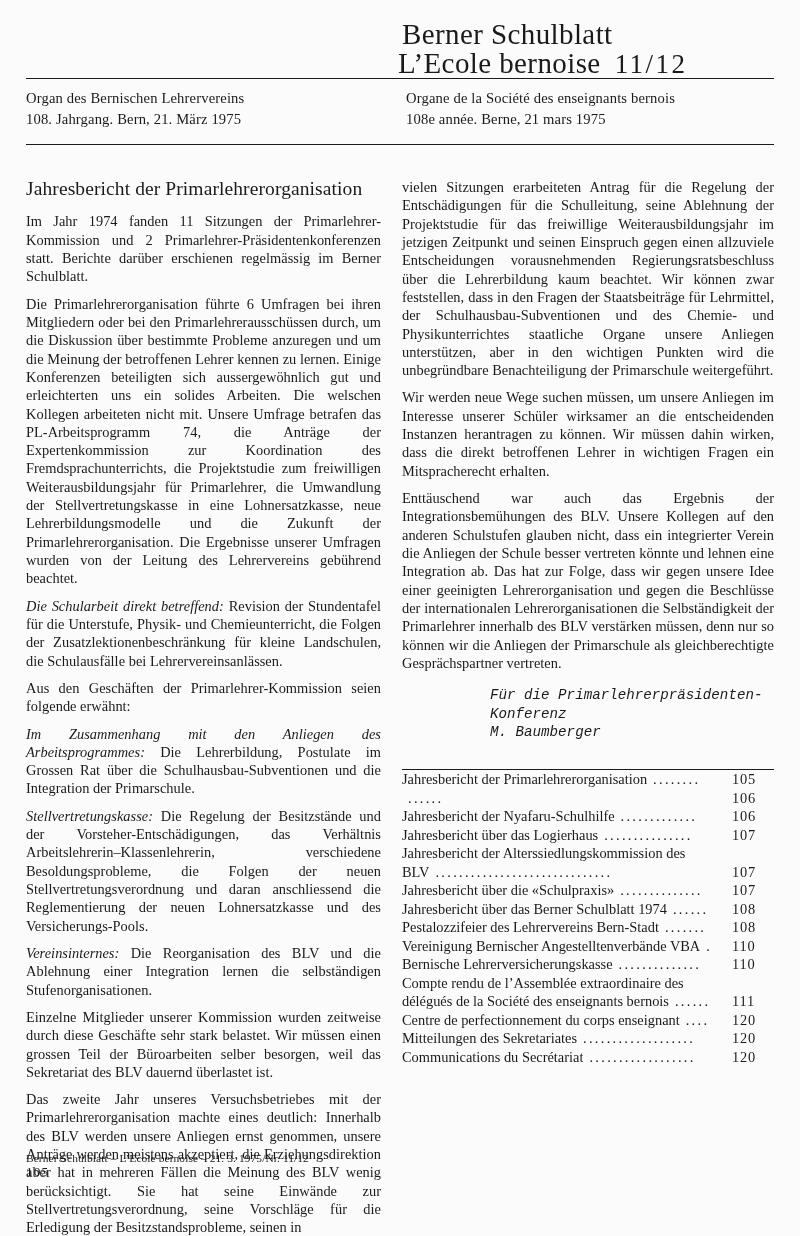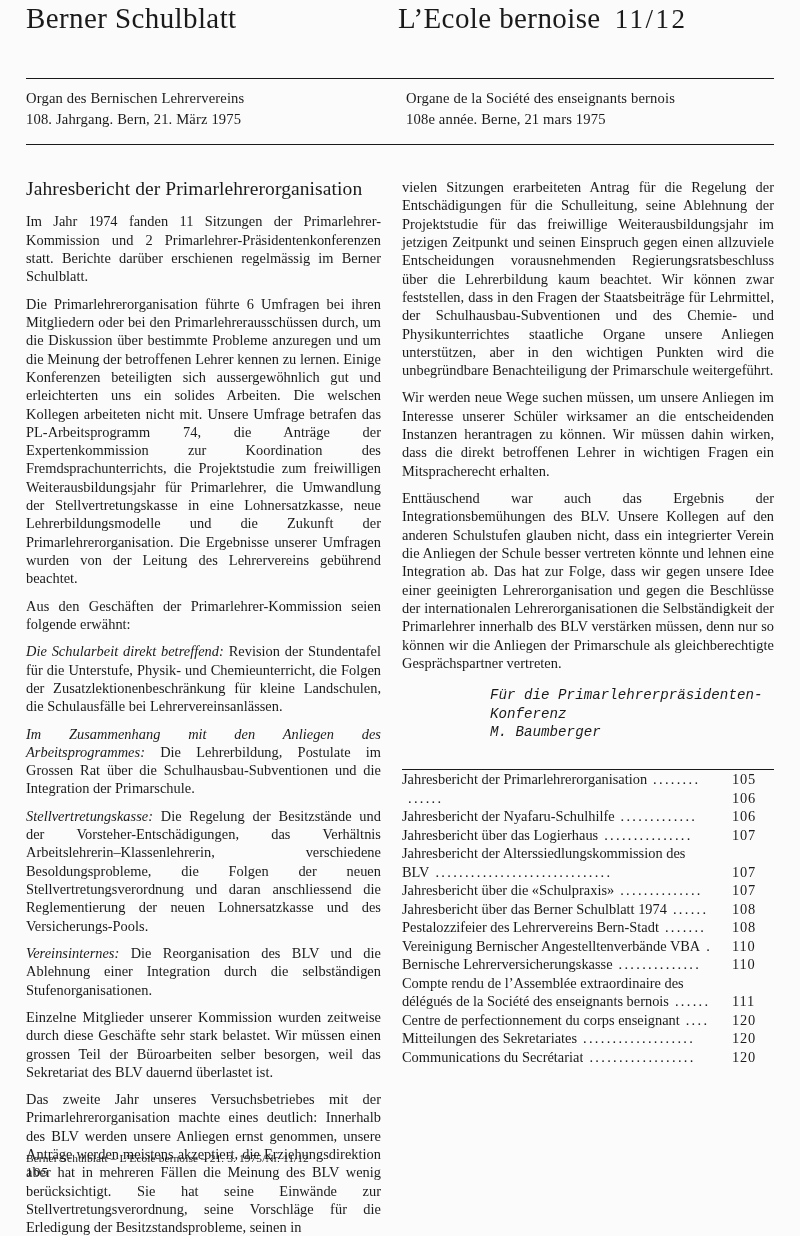--- a/index.html
+++ b/index.html
@@ -23,25 +23,25 @@
     height: 1236px;
     background: #fbfbfb;
     padding: 0;
     box-sizing: border-box;
   }
 
   
   .masthead {
     position: absolute;
     left: 26px;
-    top: 4px;
-    width: 748px;
-    display: flex;
-    flex-direction: row;
-    align-items: center;
+    top: 20px;
+    width: 748px;
+    display: flex;
+    flex-direction: column;
+    align-items: flex-end;
   }
   .masthead-left {
     width: 372px;
     font-size: 29px;
     letter-spacing: 0.4px;
     line-height: 1.0;
   }
   .masthead-right {
     width: 376px;
     font-size: 29px;
@@ -224,33 +224,33 @@
 
   <div class="rule rule-2"></div>
 
   <div class="columns">
 
     <div class="col left">
       <h1 class="article-title">Jahresbericht der Primarlehrerorganisation</h1>
 
       <p class="body">Im Jahr 1974 fanden 11 Sitzungen der Primarlehrer-Kommission und 2 Primarlehrer-Präsidentenkonferenzen statt. Berichte darüber erschienen regelmässig im Berner Schulblatt.</p>
       <p class="body">Die Primarlehrerorganisation führte 6 Umfragen bei ihren Mitgliedern oder bei den Primarlehrerausschüssen durch, um die Diskussion über bestimmte Probleme anzuregen und um die Meinung der betroffenen Lehrer kennen zu lernen. Einige Konferenzen beteiligten sich aussergewöhnlich gut und erleichterten uns ein solides Arbeiten. Die welschen Kollegen arbeiteten nicht mit. Unsere Umfrage betrafen das PL-Arbeitsprogramm 74, die Anträge der Expertenkommission zur Koordination des Fremdsprachunterrichts, die Projektstudie zum freiwilligen Weiterausbildungsjahr für Primarlehrer, die Umwandlung der Stellvertretungskasse in eine Lohnersatzkasse, neue Lehrerbildungsmodelle und die Zukunft der Primarlehrerorganisation. Die Ergebnisse unserer Umfragen wurden von der Leitung des Lehrervereins gebührend beachtet.</p>
-      <p class="body">Aus den Geschäften der Primarlehrer-Kommission seien folgende erwähnt:</p>
-
       <p class="body">
         <span class="lead">Die Schularbeit direkt betreffend:</span><span> Revision der Stundentafel für die Unterstufe, Physik- und Chemieunterricht, die Folgen der Zusatzlektionenbeschränkung für kleine Landschulen, die Schulausfälle bei Lehrervereinsanlässen.</span>
       </p>
+
+      <p class="body">Aus den Geschäften der Primarlehrer-Kommission seien folgende erwähnt:</p>
       <p class="body">
         <span class="lead">Im Zusammenhang mit den Anliegen des Arbeitsprogrammes:</span><span> Die Lehrerbildung, Postulate im Grossen Rat über die Schulhausbau-Subventionen und die Integration der Primarschule.</span>
       </p>
       <p class="body">
         <span class="lead">Stellvertretungskasse:</span><span> Die Regelung der Besitzstände und der Vorsteher-Entschädigungen, das Verhältnis Arbeitslehrerin–Klassenlehrerin, verschiedene Besoldungsprobleme, die Folgen der neuen Stellvertretungsverordnung und daran anschliessend die Reglementierung der neuen Lohnersatzkasse und des Versicherungs-Pools.</span>
       </p>
       <p class="body">
-        <span class="lead">Vereinsinternes:</span><span> Die Reorganisation des BLV und die Ablehnung einer Integration durch die selbständigen Stufenorganisationen.</span>
+        <span class="lead">Vereinsinternes:</span><span> Die Reorganisation des BLV und die Ablehnung einer Integration lernen die selbständigen Stufenorganisationen.</span>
       </p>
 
       <p class="body">Einzelne Mitglieder unserer Kommission wurden zeitweise durch diese Geschäfte sehr stark belastet. Wir müssen einen grossen Teil der Büroarbeiten selber besorgen, weil das Sekretariat des BLV dauernd überlastet ist.</p>
       <p class="body">Das zweite Jahr unseres Versuchsbetriebes mit der Primarlehrerorganisation machte eines deutlich: Innerhalb des BLV werden unsere Anliegen ernst genommen, unsere Anträge werden meistens akzeptiert, die Erziehungsdirektion aber hat in mehreren Fällen die Meinung des BLV wenig berücksichtigt. Sie hat seine Einwände zur Stellvertretungsverordnung, seine Vorschläge für die Erledigung der Besitzstandsprobleme, seinen in</p>
     </div>
 
     <div class="col right">
       <p class="body">vielen Sitzungen erarbeiteten Antrag für die Regelung der Entschädigungen für die Schulleitung, seine Ablehnung der Projektstudie für das freiwillige Weiterausbildungsjahr im jetzigen Zeitpunkt und seinen Einspruch gegen einen allzuviele Entscheidungen vorausnehmenden Regierungsratsbeschluss über die Lehrerbildung kaum beachtet. Wir können zwar feststellen, dass in den Fragen der Staatsbeiträge für Lehrmittel, der Schulhausbau-Subventionen und des Chemie- und Physikunterrichtes staatliche Organe unsere Anliegen unterstützen, aber in den wichtigen Punkten wird die unbegründbare Benachteiligung der Primarschule weitergeführt.</p>
       <p class="body">Wir werden neue Wege suchen müssen, um unsere Anliegen im Interesse unserer Schüler wirksamer an die entscheidenden Instanzen herantragen zu können. Wir müssen dahin wirken, dass die direkt betroffenen Lehrer in wichtigen Fragen ein Mitspracherecht erhalten.</p>
       <p class="body">Enttäuschend war auch das Ergebnis der Integrationsbemühungen des BLV. Unsere Kollegen auf den anderen Schulstufen glauben nicht, dass ein integrierter Verein die Anliegen der Schule besser vertreten könnte und lehnen eine Integration ab. Das hat zur Folge, dass wir gegen unsere Idee einer geeinigten Lehrerorganisation und gegen die Beschlüsse der internationalen Lehrerorganisationen die Selbständigkeit der Primarlehrer innerhalb des BLV verstärken müssen, denn nur so können wir die Anliegen der Primarschule als gleichberechtigte Gesprächspartner vertreten.</p>

